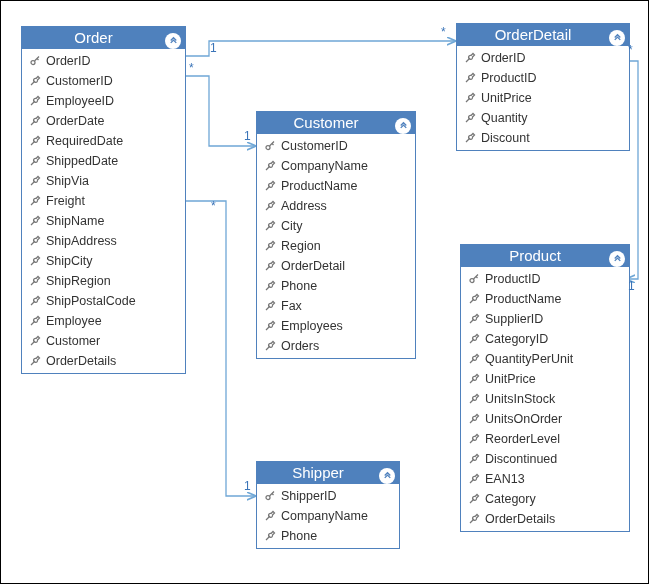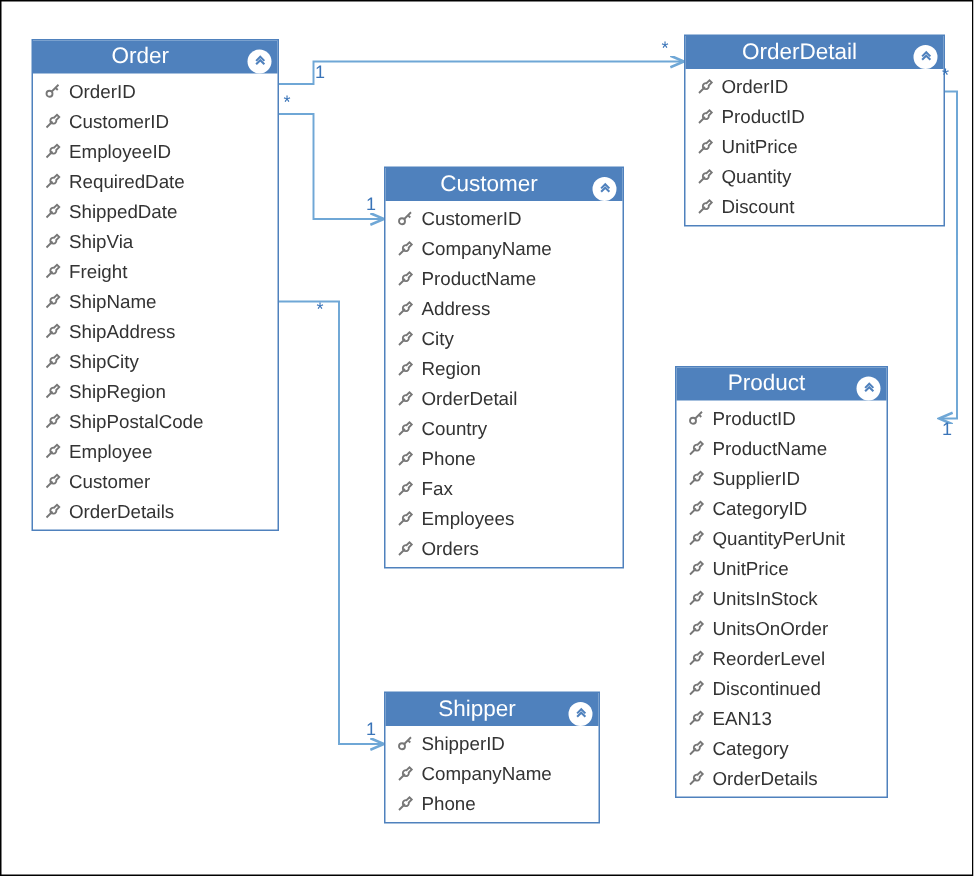--- a/index.html
+++ b/index.html
@@ -136,20 +136,28 @@
             </svg>
           </span>
           <span class="label">EmployeeID</span>
         </div>
         <div class="row">
           <span class="icon">
             <svg width="12" height="12" viewBox="0 0 24 24" fill="none" stroke="#777" stroke-width="2.5">
               <path d="M14 7 a4 4 0 1 0 3 3 L21 6 L18 3 Z M12 12 L4 20"></path>
             </svg>
           </span>
+          <span class="label">OrderDate</span>
+        </div>
+        <div class="row">
+          <span class="icon">
+            <svg width="12" height="12" viewBox="0 0 24 24" fill="none" stroke="#777" stroke-width="2.5">
+              <path d="M14 7 a4 4 0 1 0 3 3 L21 6 L18 3 Z M12 12 L4 20"></path>
+            </svg>
+          </span>
           <span class="label">RequiredDate</span>
         </div>
         <div class="row">
           <span class="icon">
             <svg width="12" height="12" viewBox="0 0 24 24" fill="none" stroke="#777" stroke-width="2.5">
               <path d="M14 7 a4 4 0 1 0 3 3 L21 6 L18 3 Z M12 12 L4 20"></path>
             </svg>
           </span>
           <span class="label">ShippedDate</span>
         </div>
@@ -355,28 +363,20 @@
             </svg>
           </span>
           <span class="label">OrderDetail</span>
         </div>
         <div class="row">
           <span class="icon">
             <svg width="12" height="12" viewBox="0 0 24 24" fill="none" stroke="#777" stroke-width="2.5">
               <path d="M14 7 a4 4 0 1 0 3 3 L21 6 L18 3 Z M12 12 L4 20"></path>
             </svg>
           </span>
-          <span class="label">Country</span>
-        </div>
-        <div class="row">
-          <span class="icon">
-            <svg width="12" height="12" viewBox="0 0 24 24" fill="none" stroke="#777" stroke-width="2.5">
-              <path d="M14 7 a4 4 0 1 0 3 3 L21 6 L18 3 Z M12 12 L4 20"></path>
-            </svg>
-          </span>
           <span class="label">Phone</span>
         </div>
         <div class="row">
           <span class="icon">
             <svg width="12" height="12" viewBox="0 0 24 24" fill="none" stroke="#777" stroke-width="2.5">
               <path d="M14 7 a4 4 0 1 0 3 3 L21 6 L18 3 Z M12 12 L4 20"></path>
             </svg>
           </span>
           <span class="label">Fax</span>
         </div>
@@ -391,21 +391,21 @@
         <div class="row">
           <span class="icon">
             <svg width="12" height="12" viewBox="0 0 24 24" fill="none" stroke="#777" stroke-width="2.5">
               <path d="M14 7 a4 4 0 1 0 3 3 L21 6 L18 3 Z M12 12 L4 20"></path>
             </svg>
           </span>
           <span class="label">Orders</span>
         </div>
       </div>
     </div>
-    <div class="entity" style="left: 449px; top: 243px; width: 142px;">
+    <div class="entity" style="left: 459px; top: 243px; width: 170px;">
       <div class="entity-header">
         <span class="title">Product</span>
         <span class="collapse">
           <svg width="11" height="11" viewBox="0 0 24 24" fill="none" stroke="#4F81BD" stroke-width="3">
             <polyline points="6 15 12 9 18 15"></polyline>
             <polyline points="6 10 12 4 18 10"></polyline>
           </svg>
         </span>
       </div>
       <div class="entity-body">

